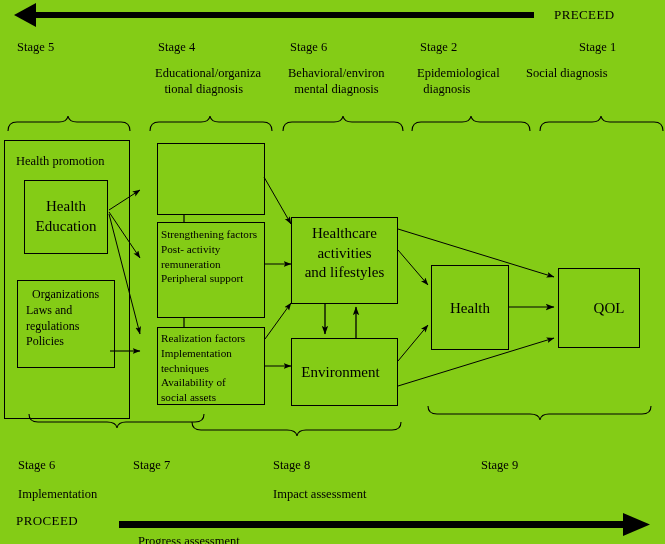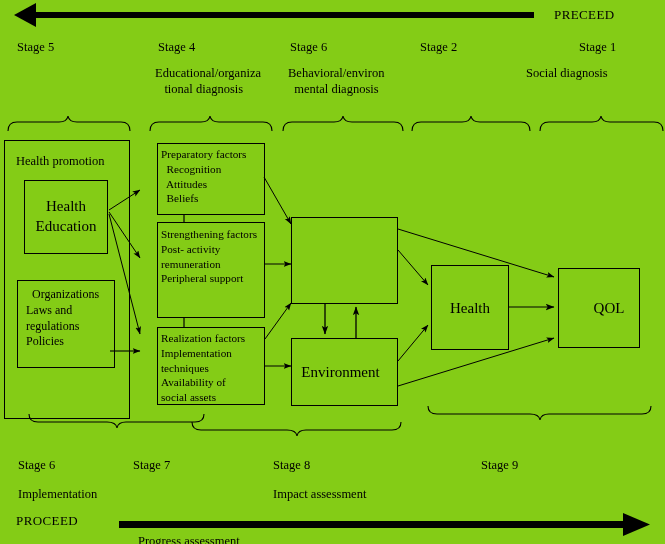--- a/index.html
+++ b/index.html
@@ -158,57 +158,58 @@
 
   <div class="lbl stage-head" style="left:158px; top:39px;">Stage 4</div>
   <div class="lbl" style="left:155px; top:65px;">Educational/organiza
    tional diagnosis</div>
 
   <div class="lbl stage-head" style="left:290px; top:39px;">Stage 6</div>
   <div class="lbl" style="left:288px; top:65px;">Behavioral/environ
   mental diagnosis</div>
 
   <div class="lbl stage-head" style="left:420px; top:39px;">Stage 2</div>
+  <div class="lbl" style="left:417px; top:65px;">Epidemiological
+  diagnosis</div>
 
   <div class="lbl stage-head" style="left:533px; top:39px;margin-left:46px;">Stage 1</div>
   <div class="lbl" style="left:526px; top:65px;">Social diagnosis</div>
 
   <div class="nodebox" style="left:4px; top:140px; width:126px; height:279px;"></div>
   <div class="lbl" style="left:16px; top:153px; font-size:12.5px;">Health promotion</div>
 
   <div class="nodebox thin" style="left:24px; top:180px; width:84px; height:74px;"></div>
   <div class="node-label" style="left:24px; width:84px; top:197px;">Health
 Education</div>
 
   <div class="nodebox thin" style="left:17px; top:280px; width:98px; height:88px;"></div>
   <div class="boxtext" style="left:26px; top:287px; width:92px;">  Organizations
 Laws and
 regulations
 Policies</div>
 
   <div class="nodebox thin" style="left:157px; top:143px; width:108px; height:72px;"></div>
-  <div class="boxtext" style="left:161px; top:147px; width:106px; font-size:11.2px;">Preparatory factors
-  Recognition
-  Attitudes
-  Beliefs</div>
 
   <div class="nodebox thin" style="left:157px; top:222px; width:108px; height:96px;"></div>
   <div class="boxtext" style="left:161px; top:227px; width:106px; font-size:11.2px;">Strengthening factors
 Post- activity
 remuneration
 Peripheral support</div>
 
   <div class="nodebox thin" style="left:157px; top:327px; width:108px; height:78px;"></div>
   <div class="boxtext" style="left:161px; top:331px; width:106px; font-size:11.2px;">Realization factors
 Implementation
 techniques
 Availability of
 social assets</div>
 
   <div class="nodebox" style="left:291px; top:217px; width:107px; height:87px;"></div>
+  <div class="node-label" style="left:291px; width:107px; top:224px;">Healthcare
+activities
+and lifestyles</div>
 
   <div class="nodebox" style="left:291px; top:338px; width:107px; height:68px;"></div>
   <div class="node-label" style="left:291px; width:99px; top:363px;">Environment</div>
 
   <div class="nodebox" style="left:431px; top:265px; width:78px; height:85px;"></div>
   <div class="node-label" style="left:431px; width:78px; top:299px;">Health</div>
 
   <div class="nodebox" style="left:558px; top:268px; width:82px; height:80px;"></div>
   <div class="node-label" style="left:558px; width:102px; top:299px;">QOL</div>
 

